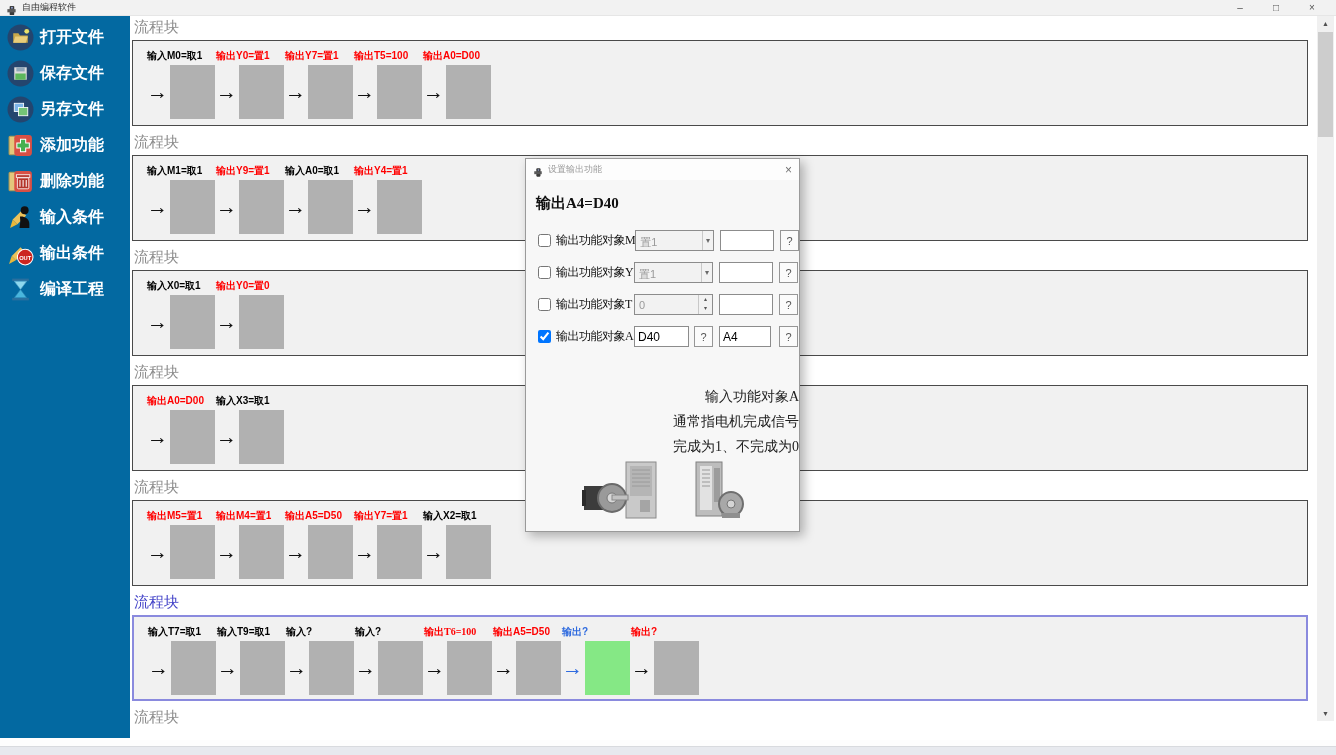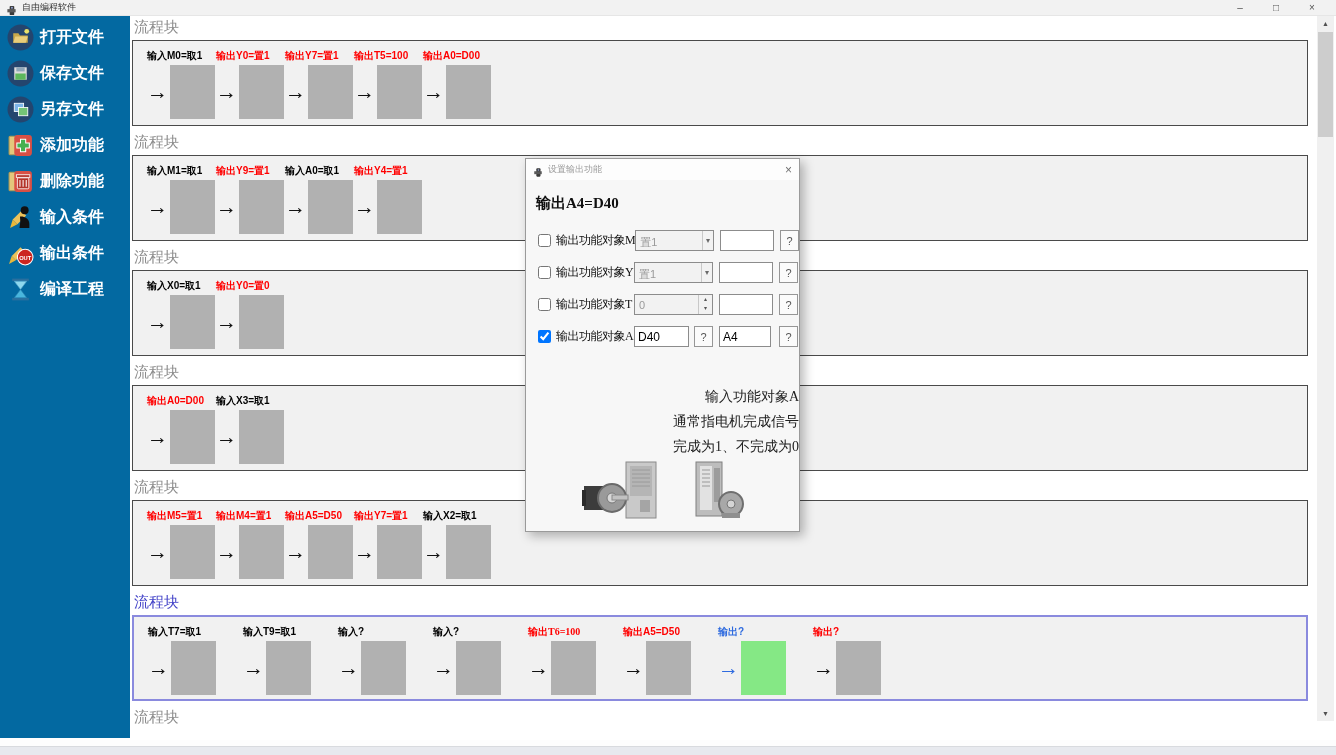--- a/index.html
+++ b/index.html
@@ -342,21 +342,21 @@
           <div class="flow-label" style="color: rgb(0, 0, 0);">输入X2=取1</div>
           <div class="flow-row">
             <span class="flow-arrow" style="color: rgb(17, 17, 17);">→</span>
             <div class="flow-block" style="background: rgb(177, 177, 177);"></div>
           </div>
         </div>
       </div>
     </div>
     <div class="flow-section hl">
       <div class="sec-title" style="color: rgb(67, 67, 200);">流程块</div>
-      <div class="sec-box" style="border-color: rgb(138, 138, 222); gap: 26px;">
+      <div class="sec-box" style="border-color: rgb(138, 138, 222);">
         <div class="flow-item">
           <div class="flow-label" style="color: rgb(0, 0, 0);">输入T7=取1</div>
           <div class="flow-row">
             <span class="flow-arrow" style="color: rgb(17, 17, 17);">→</span>
             <div class="flow-block" style="background: rgb(177, 177, 177);"></div>
           </div>
         </div>
         <div class="flow-item">
           <div class="flow-label" style="color: rgb(0, 0, 0);">输入T9=取1</div>
           <div class="flow-row">

